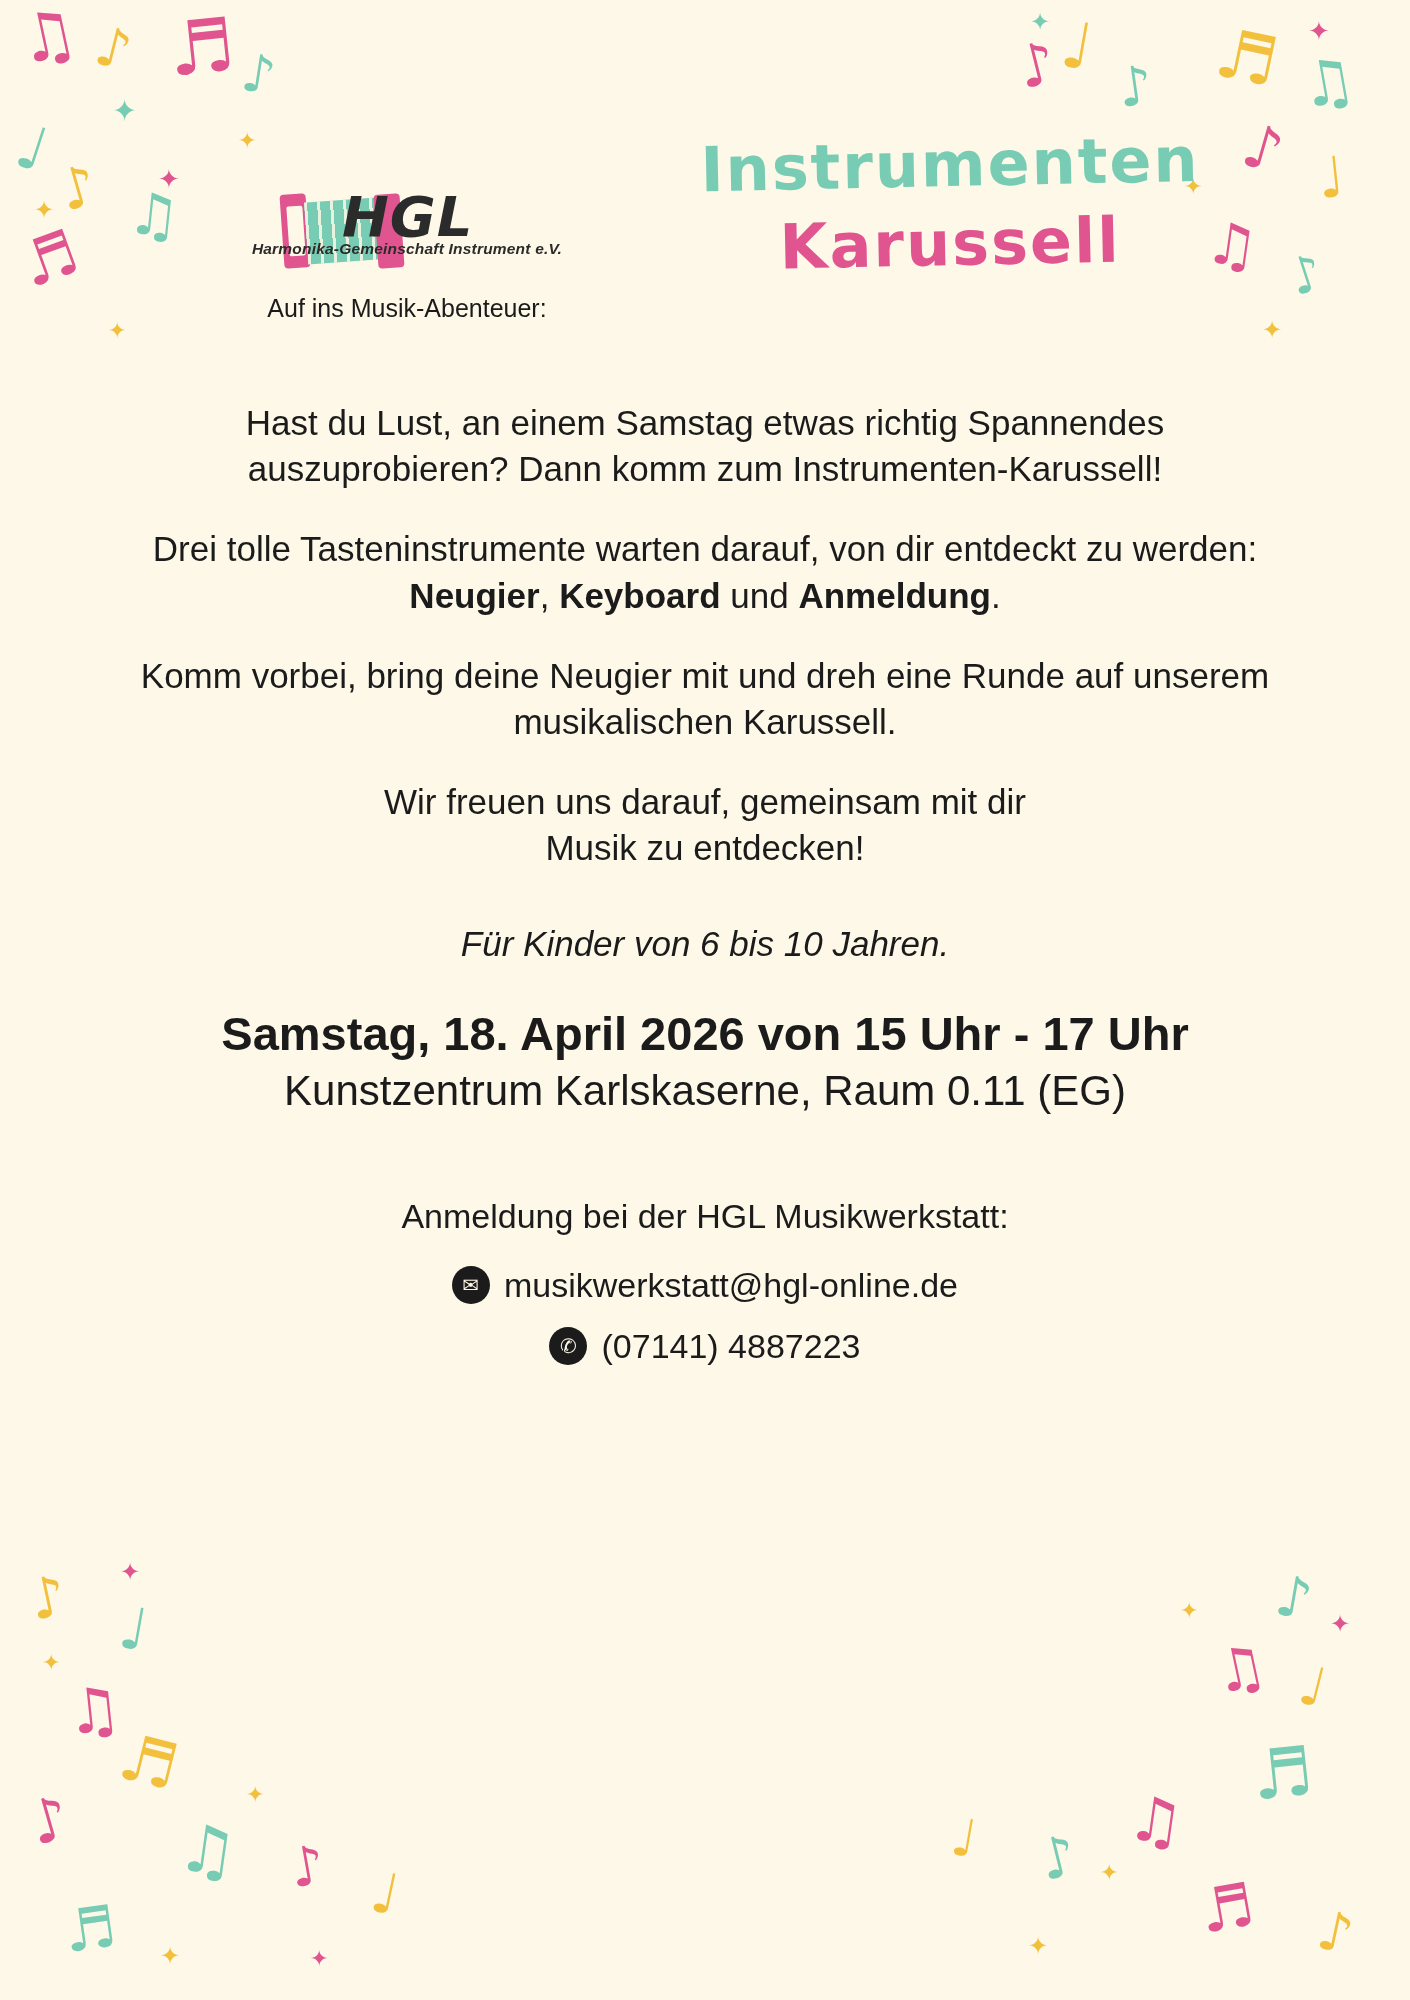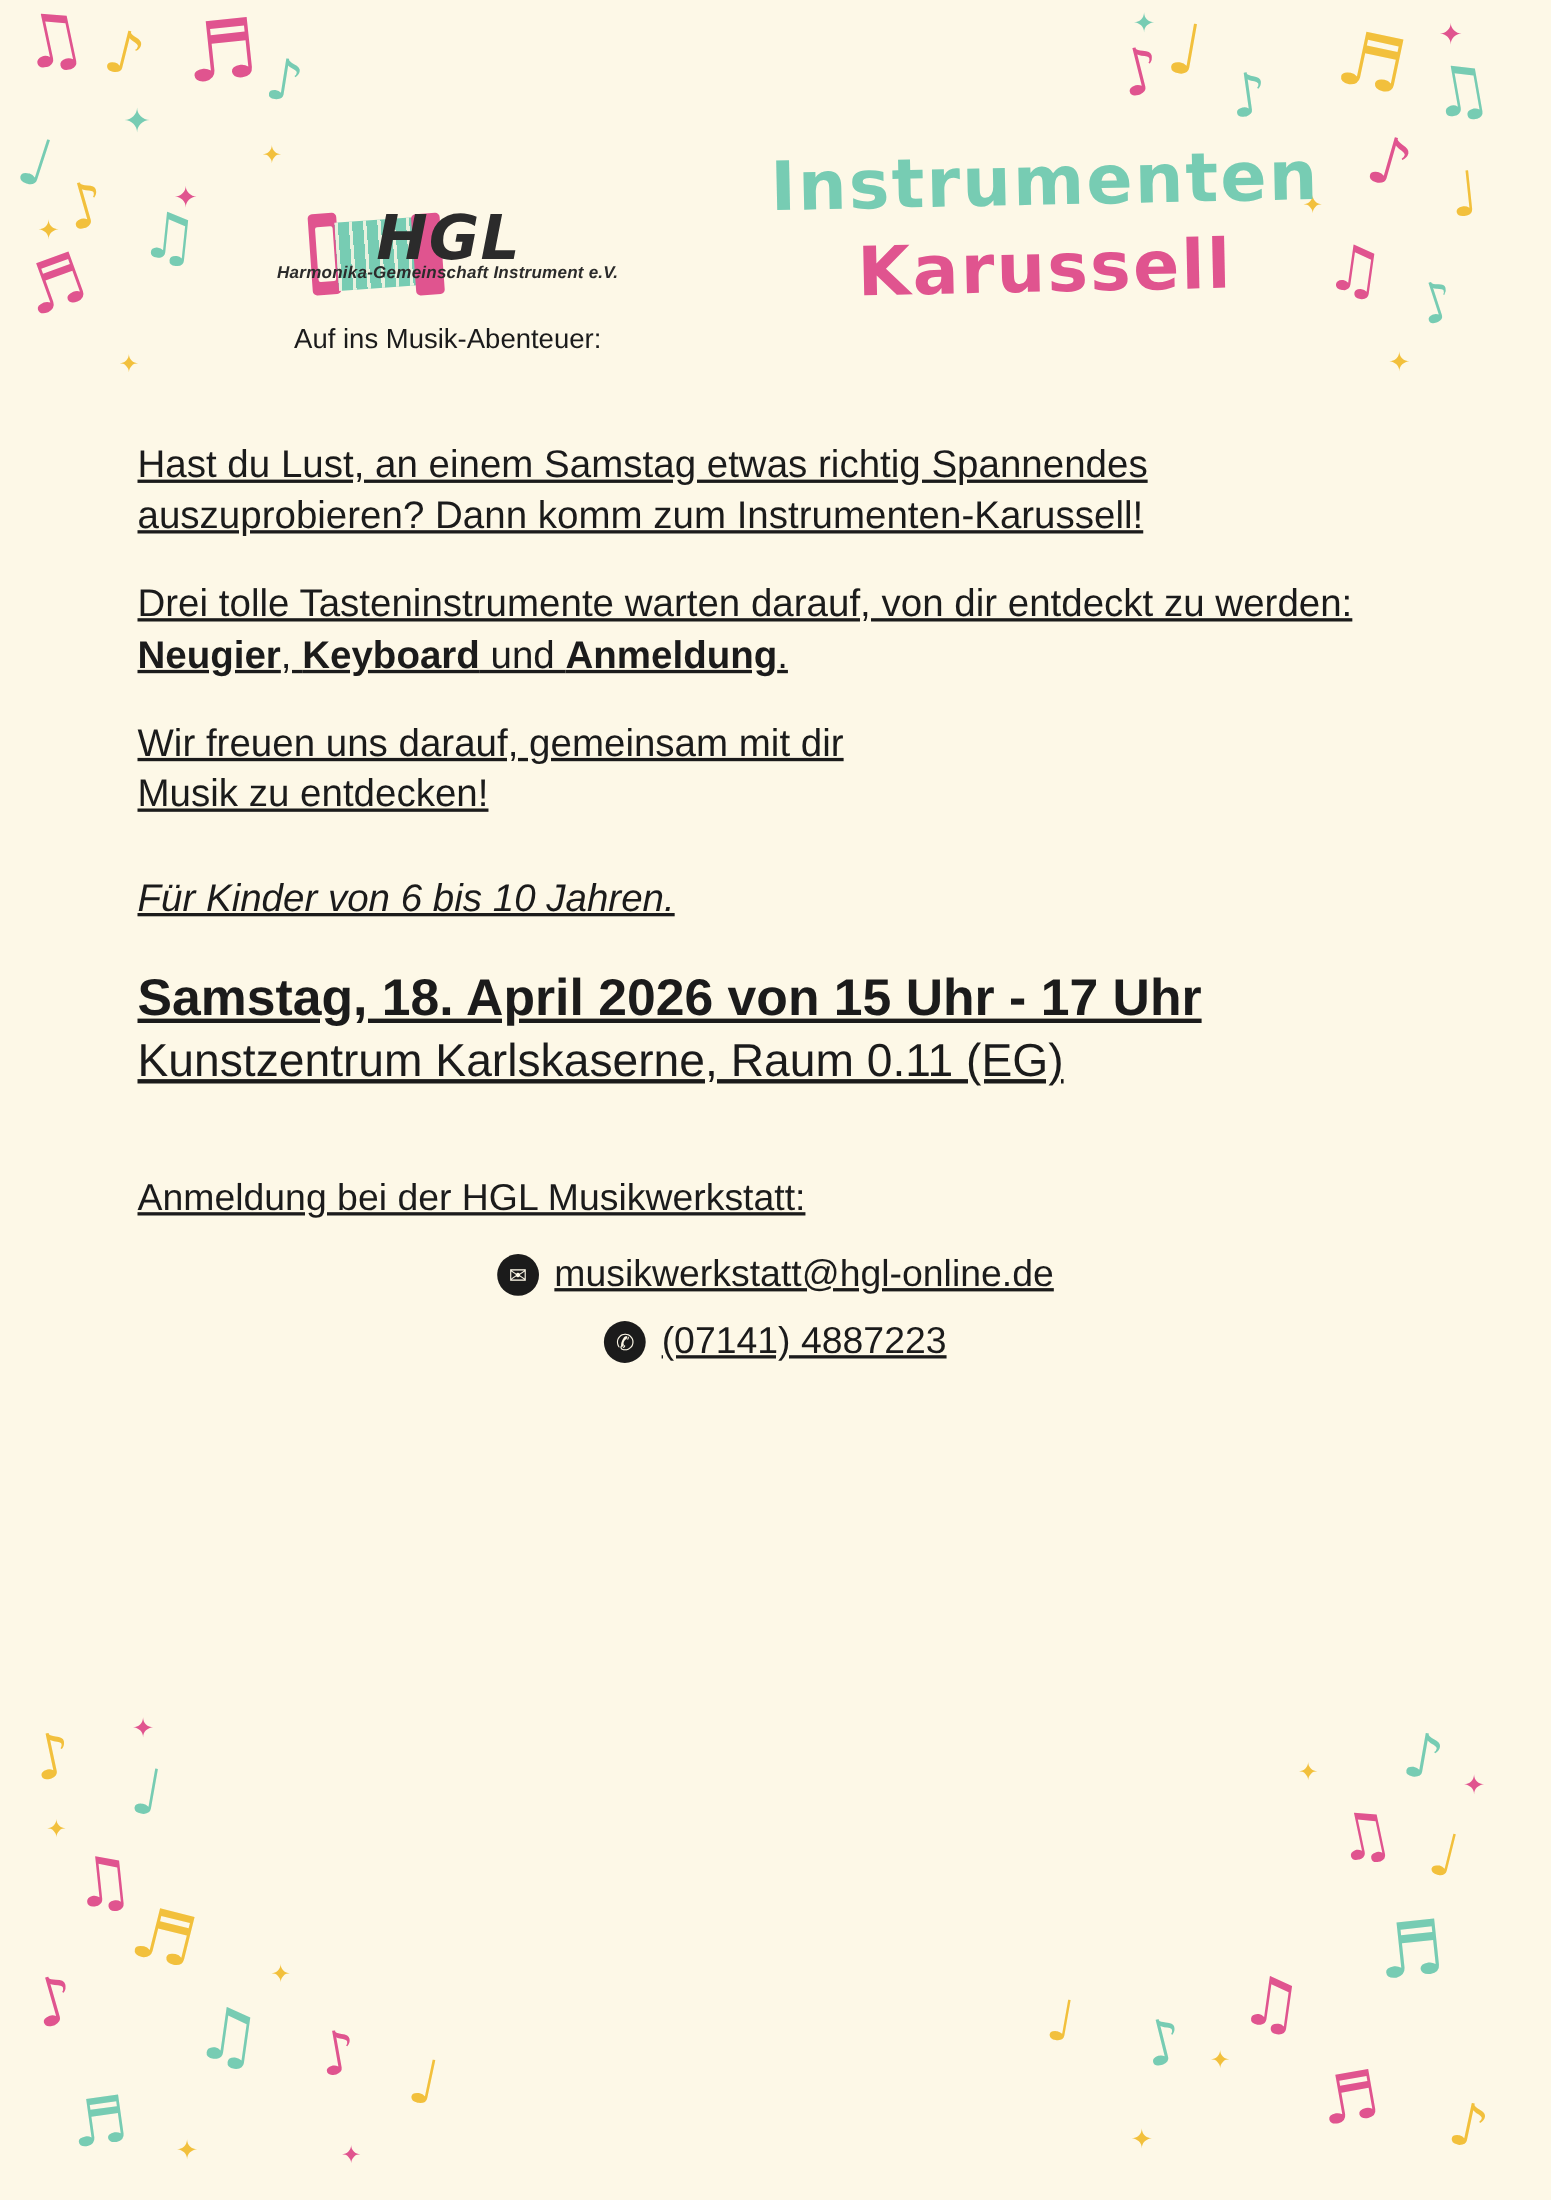--- a/index.html
+++ b/index.html
@@ -157,22 +157,22 @@
     letter-spacing: 2px;
     margin-top: 6px;
     transform: rotate(-1.2deg);
   }
 
   
   .content {
     position: relative;
     margin: 0 auto;
     width: 1160px;
+    text-align: center;
     padding-top: 55px;
-    text-decoration: underline;
   }
   .para {
     font-size: 35px;
     line-height: 1.32;
     margin: 0 0 34px 0;
     color: #1b1b1b;
   }
   .para b { font-weight: bold; }
   .para.narrow { width: 1120px; margin-left: auto; margin-right: auto; }
   .age {
@@ -301,20 +301,21 @@
     </div>
   </div>
 
   <div class="content">
 
     <p class="para">Hast du Lust, an einem Samstag etwas richtig Spannendes auszuprobieren? Dann komm zum Instrumenten-Karussell!</p>
 
     <p class="para"><span>Drei tolle Tasteninstrumente warten darauf, von dir entdeckt zu werden: </span><b>Neugier</b><span>, </span><b>Keyboard</b><span> und </span><b>Anmeldung</b><span>.</span></p>
 
 
+    <p class="para">Komm vorbei, bring deine Neugier mit und dreh eine Runde auf unserem musikalischen Karussell.</p>
 
     <p class="para" style="white-space:pre-line">Wir freuen uns darauf, gemeinsam mit dir
 Musik zu entdecken!</p>
 
     <p class="age">Für Kinder von 6 bis 10 Jahren.</p>
 
     <p class="when">Samstag, 18. April 2026 von 15 Uhr - 17 Uhr</p>
     <p class="where">Kunstzentrum Karlskaserne, Raum 0.11 (EG)</p>
 
     <p class="signup">Anmeldung bei der HGL Musikwerkstatt:</p>

